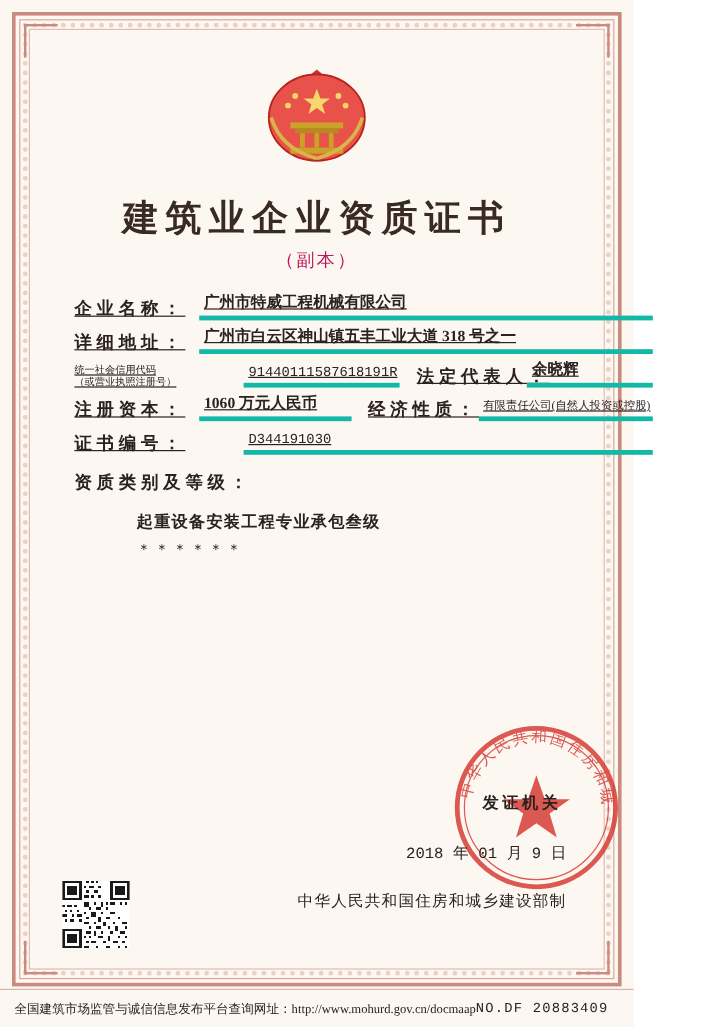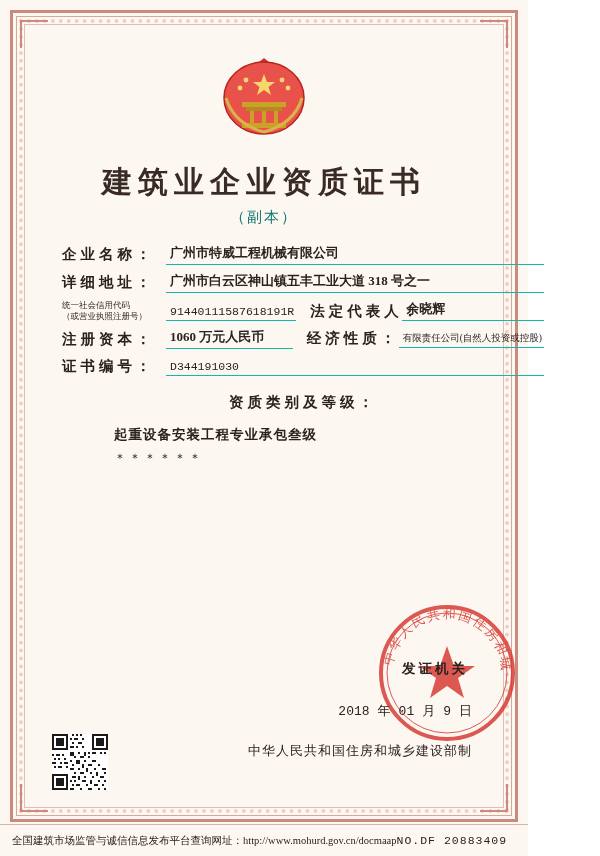--- a/index.html
+++ b/index.html
@@ -74,68 +74,70 @@
     font-weight: bold;
     letter-spacing: 6px;
     color: #3a2a26;
   }
   .subtitle {
     position: absolute;
     top: 208px;
     left: 0; right: 0;
     text-align: center;
     font-size: 15px;
-    color: #0f766e;
+    color: #be185d;
     letter-spacing: 2px;
   }
 
   
   .fields {
     position: absolute;
     left: 62px;
     top: 242px;
     width: 482px;
     font-size: 13.5px;
     color: #2b2220;
   }
   .row {
     display: flex;
-    align-items: center;
+    align-items: flex-end;
     min-height: 25px;
     margin-bottom: 3px;
+    text-decoration: underline;
   }
   .lbl {
     width: 104px;
     flex: 0 0 104px;
     font-size: 14.5px;
     font-weight: bold;
     letter-spacing: 4px;
     color: #2b2220;
     white-space: nowrap;
   }
   .lbl.small {
     font-size: 8.5px;
     font-weight: normal;
     letter-spacing: 0;
     line-height: 1.2;
     text-align: left;
   }
   .val {
     flex: 1 1 auto;
-    border-bottom: 1px solid #14b8a6;
+    border-bottom: 4px solid #14b8a6;
     padding: 0 2px 2px 4px;
     font-size: 13px;
     font-weight: bold;
     white-space: nowrap;
     overflow: hidden;
   }
   .val.mono {
     font-family: "Liberation Mono", monospace;
     font-weight: normal;
     font-size: 11.5px;
+    margin-left: 37px;
   }
   .val.thin {
     font-weight: normal;
     font-size: 9.5px;
   }
   .col-left { display: flex; align-items: flex-end; flex: 1 1 50%; }
   .col-right { display: flex; align-items: flex-end; flex: 1 1 50%; margin-left: 14px; }
   .col-right .lbl { width: 92px; flex: 0 0 92px; }
 
   
@@ -144,21 +146,20 @@
     left: 62px;
     top: 393px;
     width: 482px;
   }
   .qual .qhead {
     font-size: 14.5px;
     font-weight: bold;
     letter-spacing: 4px;
     color: #2b2220;
     margin-bottom: 14px;
-    text-align: center;
   }
   .qual .qbox {
     padding-left: 52px;
   }
   .qual .qitem {
     font-size: 13.5px;
     font-weight: bold;
     color: #2b2220;
     letter-spacing: 1px;
     margin-bottom: 6px;

